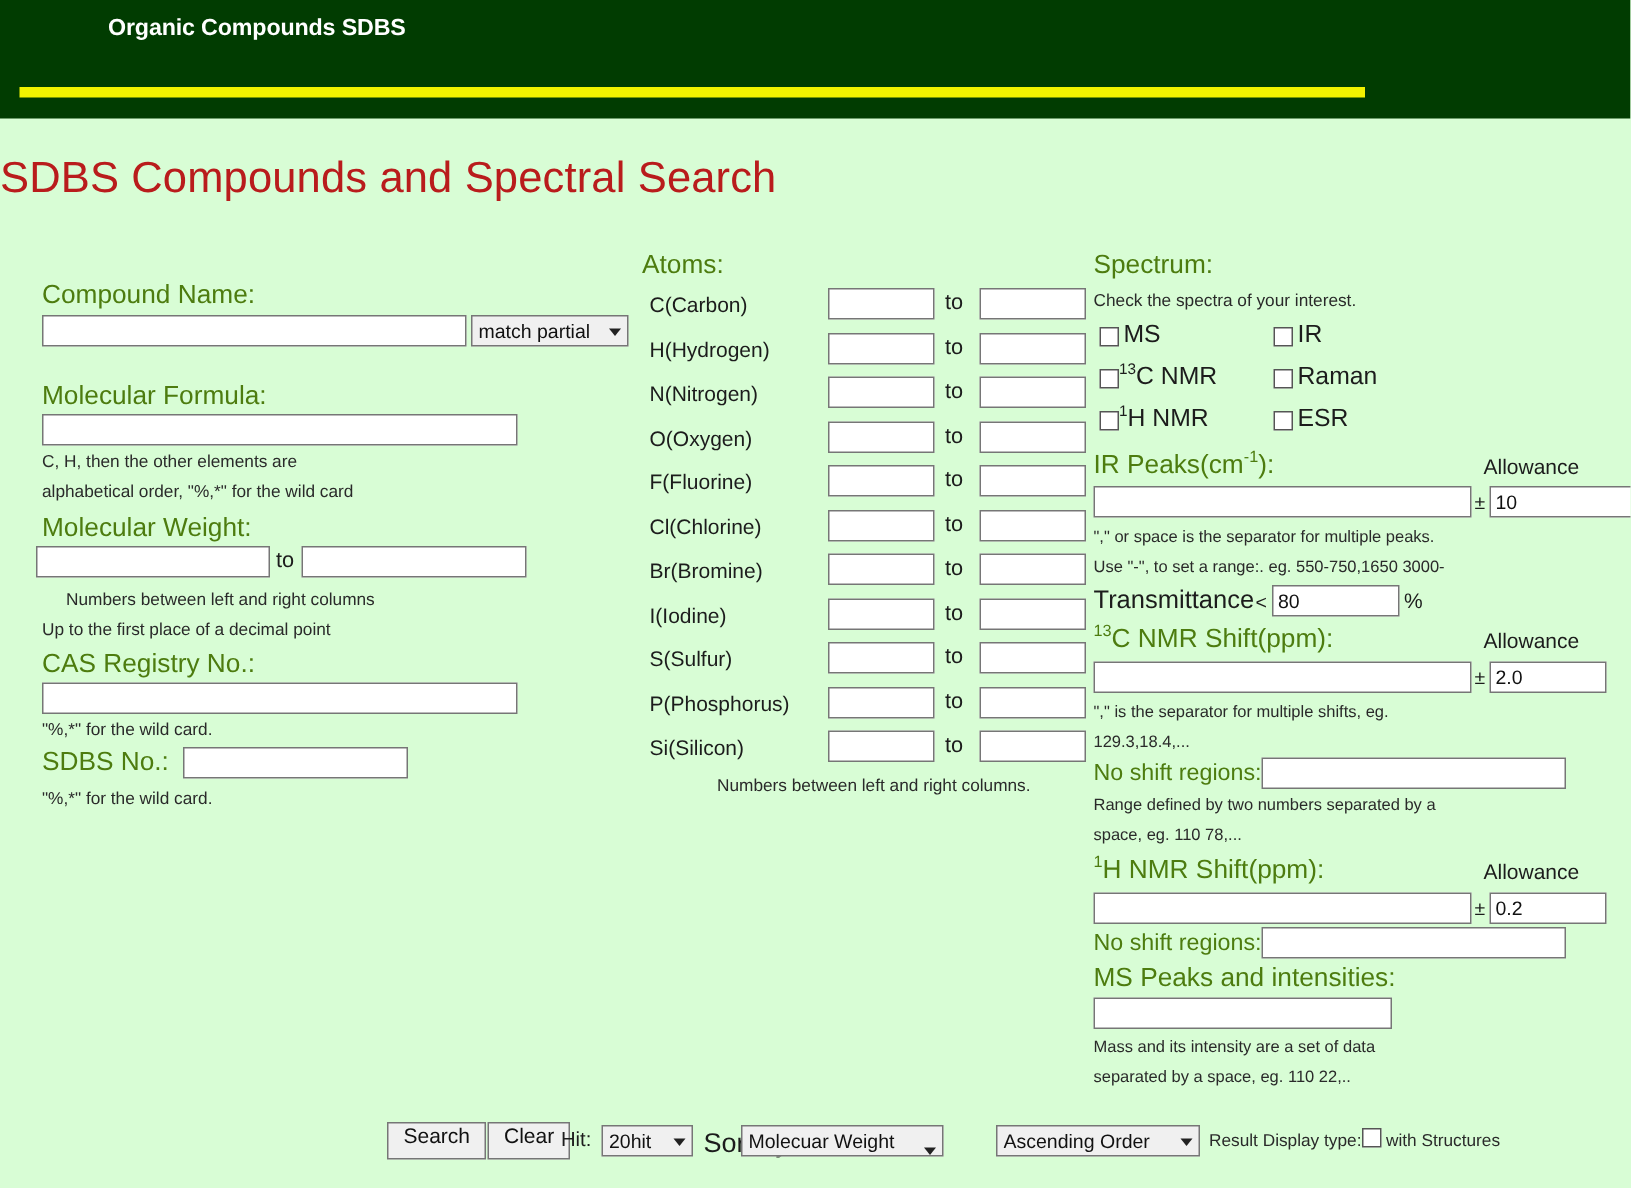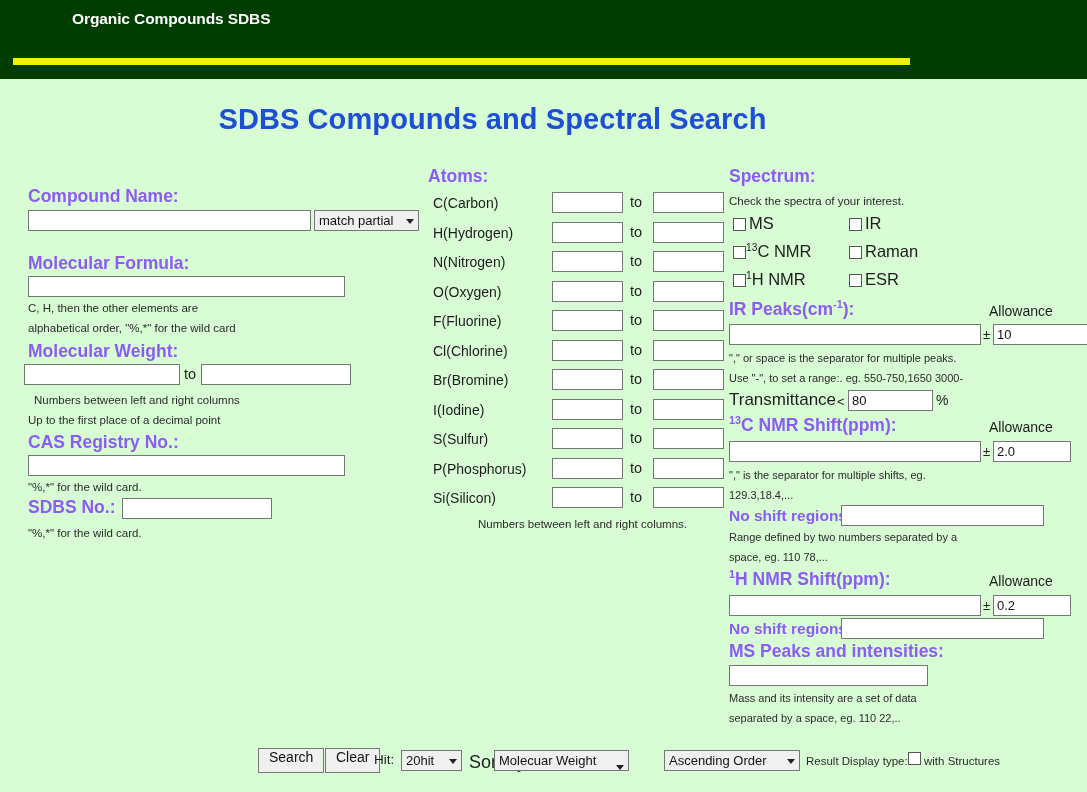--- a/index.html
+++ b/index.html
@@ -54,24 +54,24 @@
   #yellowbar {
     position: absolute; left: 13px; top: 58px;
     width: 897px; height: 7px;
     background: #f2f200;
   }
 
   
   #page-title {
     position: absolute; left: 0; top: 103px;
     width: 985px;
-    text-align: center;
+    text-align: left;
     font-size: 29px;
-    font-weight: bold;
-    color: #1d4ed8;
+    font-weight: normal;
+    color: #b91c1c;
     letter-spacing: 0.1px;
   }
 
   
   .fld {
     position: absolute;
     background: #ffffff;
     border: 1px solid #767676;
     height: 21px;
     font-family: "Liberation Sans", sans-serif;
@@ -118,22 +118,22 @@
     position: absolute;
     width: 13px; height: 13px;
     background: #ffffff;
     border: 1px solid #555;
     cursor: pointer;
   }
 
   .hdr {
     position: absolute;
     font-size: 17.5px;
-    font-weight: bold;
-    color: #8b5cf6;
+    font-weight: normal;
+    color: #4d7c0f;
     white-space: nowrap;
   }
   .lbl {
     position: absolute;
     font-size: 14px;
     color: #1c1c1c;
     white-space: nowrap;
   }
   .note {
     position: absolute;
@@ -183,21 +183,21 @@
 
 <div class="hdr" style="left:28px; top:253px;">Molecular Formula:</div>
 <input class="fld" style="left: 28px; top: 276px; width: 317px;" value="">
 <div class="note" style="left:28px; top:302px;">C, H, then the other elements are</div>
 <div class="note" style="left:28px; top:322px;">alphabetical order, "%,*" for the wild card</div>
 
 <div class="hdr" style="left:28px; top:341px;">Molecular Weight:</div>
 <input class="fld" style="left: 24px; top: 364px; width: 156px;" value="">
 <div class="to" style="left:184px; top:366px;">to</div>
 <input class="fld" style="left: 201px; top: 364px; width: 150px;" value="">
-<div class="note" style="left:34px; top:394px;">Numbers between left and right columns</div>
+<div class="note" style="left:44px; top:394px;">Numbers between left and right columns</div>
 <div class="note" style="left:28px; top:414px;">Up to the first place of a decimal point</div>
 
 <div class="hdr" style="left:28px; top:432px;">CAS Registry No.:</div>
 <input class="fld" style="left: 28px; top: 455px; width: 317px;" value="">
 <div class="note" style="left:28px; top:481px;">"%,*" for the wild card.</div>
 
 <div class="hdr" style="left:28px; top:497px;">SDBS No.:</div>
 <input class="fld" style="left: 122px; top: 498px; width: 150px;" value="">
 <div class="note" style="left:28px; top:527px;">"%,*" for the wild card.</div>
 

